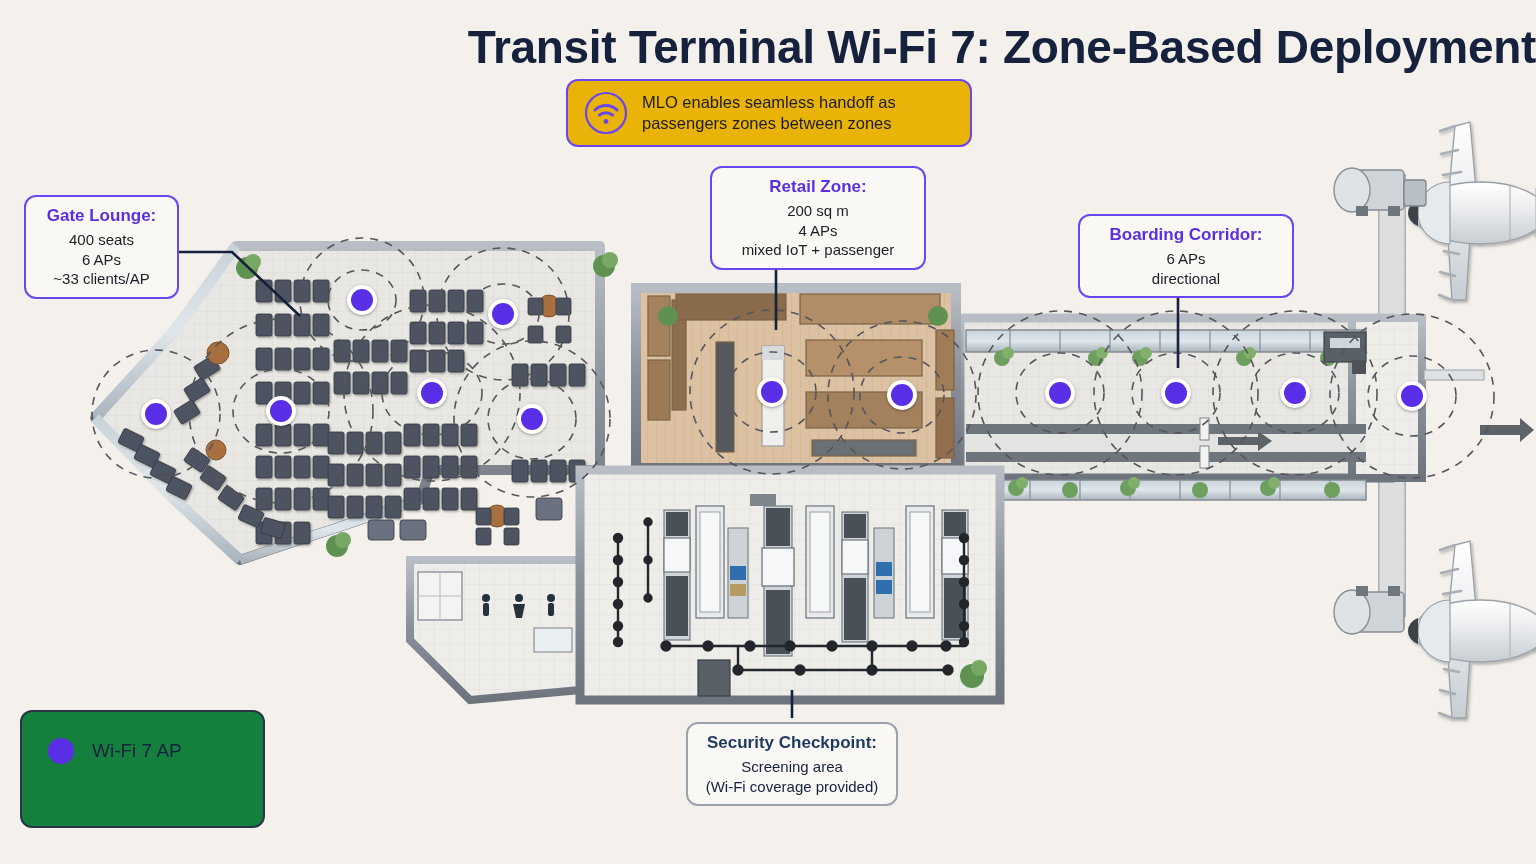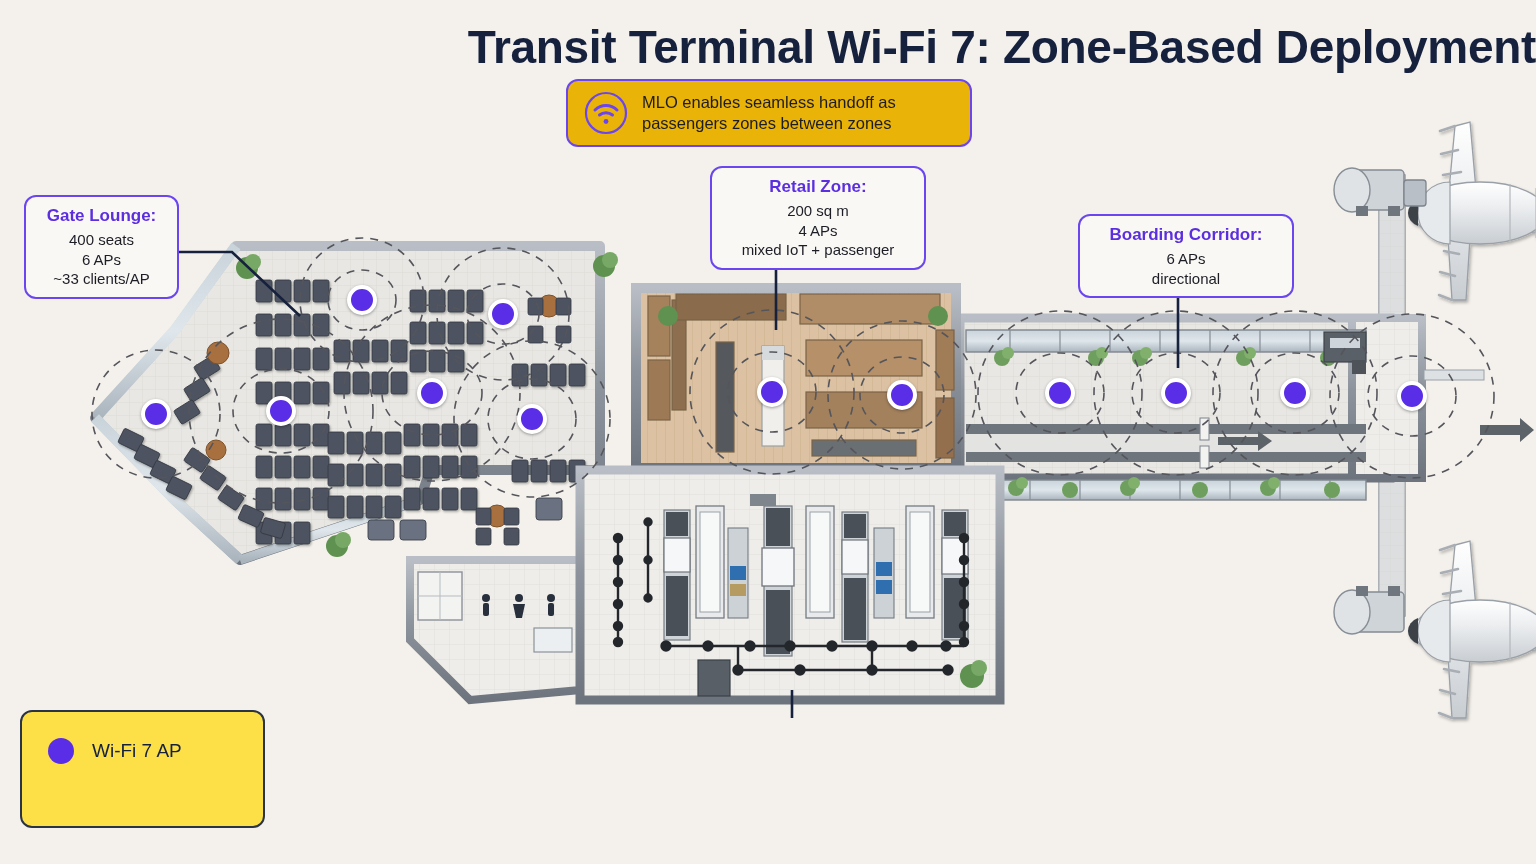--- a/index.html
+++ b/index.html
@@ -49,21 +49,21 @@
     position:absolute;left:566px;top:79px;width:406px;height:68px;
     background:#eab308;border:2px solid #6b46f0;border-radius:12px;
     box-sizing:border-box;display:flex;align-items:center;gap:14px;padding:0 16px;
   }
   .mlo-icon{width:44px;height:44px;flex:0 0 44px;position:relative;}
   .mlo-text{font-size:16.5px;color:#1d1d26;line-height:1.3;}
 
   
   .legend{
     position:absolute;left:20px;top:710px;width:245px;height:118px;
-    background:#fde047;border:2px solid #2b3445;border-radius:12px;
+    background:#15803d;border:2px solid #2b3445;border-radius:12px;
     box-sizing:border-box;padding:14px 18px;
   }
   .legend-row{display:flex;align-items:center;gap:18px;height:50px;}
   .legend-dot{
     width:26px;height:26px;border-radius:50%;
     background:#5a2ee6;flex:0 0 26px;margin-left:8px;
   }
   .legend-circ{
     width:26px;height:26px;border-radius:50%;
     border:2px dashed #3b3b3b;flex:0 0 26px;margin-left:8px;background:transparent;
@@ -581,20 +581,25 @@
     <span class="c-line">4 APs</span>
     <span class="c-line">mixed IoT + passenger</span>
   </div>
 
   <div class="callout" style="left:1078px;top:206px;width:216px;margin-top:8px;">
     <span class="c-title">Boarding Corridor:</span>
     <span class="c-line">6 APs</span>
     <span class="c-line">directional</span>
   </div>
 
+  <div class="callout dark" style="left:686px;top:722px;width:212px;">
+    <span class="c-title">Security Checkpoint:</span>
+    <span class="c-line">Screening area</span>
+    <span class="c-line">(Wi-Fi coverage provided)</span>
+  </div>
 
   <div class="legend">
     <div class="legend-row">
       <div class="legend-dot"></div>
       <div class="legend-label">Wi-Fi 7 AP</div>
     </div>
   </div>
 
 </div>
 

